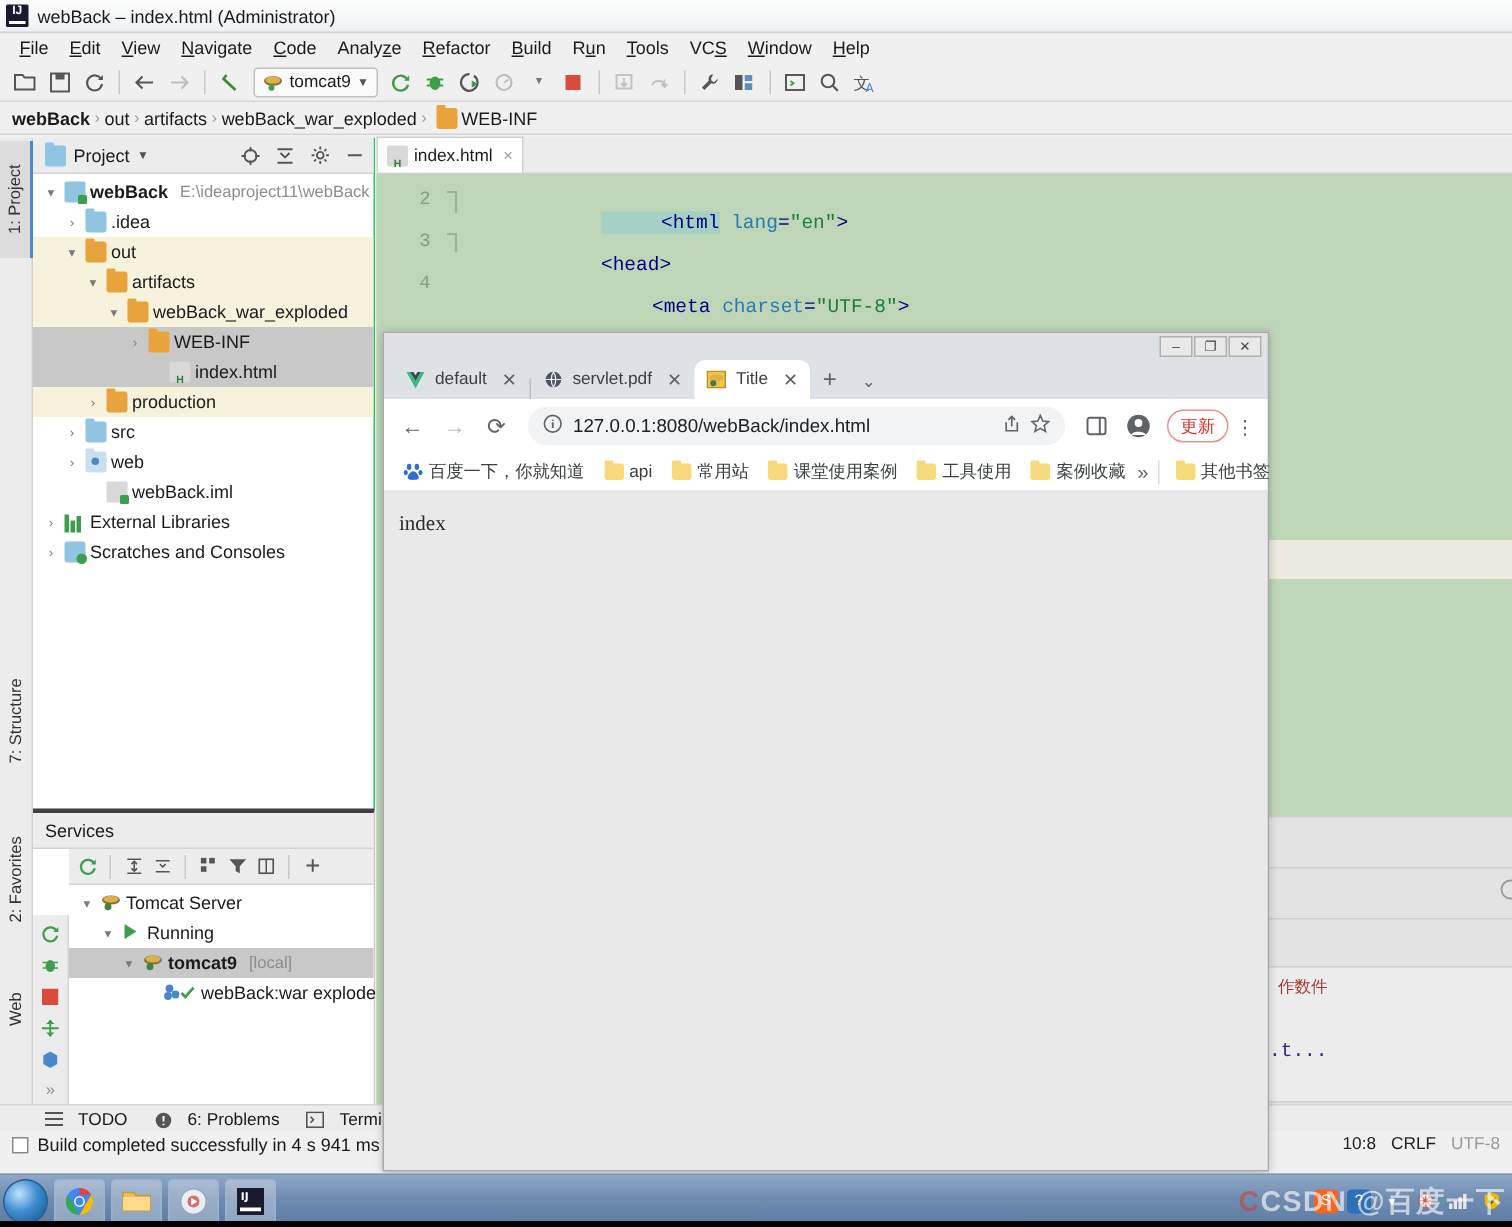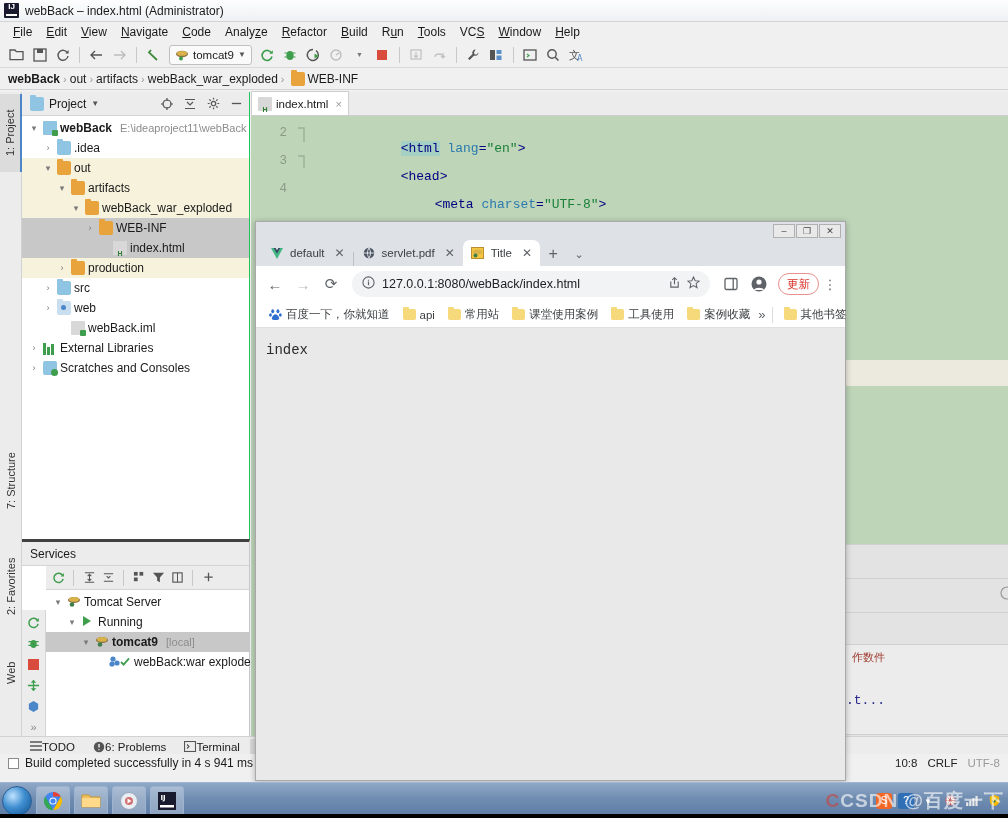--- a/index.html
+++ b/index.html
@@ -151,33 +151,33 @@
   }
   .ed-close { color: #9a9a9a; font-size: 11px; margin-left: 3px; }
   .ed-code { position: absolute; left:0; right: 0; top: 24px; bottom: 0; background: #bed5b8; font-family: "Liberation Mono", monospace; font-size: 13px; }
   .gutter { position:absolute; left:0; top:0; width:42px; bottom:0; background:#bed5b8; }
   .lineno { position:absolute; right:6px; color:#8a9a85; font-size:12.5px; }
   .fold-col { position:absolute; left:46px; top:0; width:10px; bottom:0; }
   .codeline { position:absolute; left:56px; white-space:pre; }
   .k-tag { color: #000080; }
   .k-attr { color: #2a7ab0; }
   .k-str { color: #1a7f37; }
-  .sel { background: #a5d0c4; }
+  .sel { background: #a5d0c4; padding-left: 40px; }
   .ed-band { position:absolute; left:0; right:0; background:#eceade; }
 
   
   .strip { position:absolute; right:0; background:#e3e3e3; border-top:1px solid #d0d0d0; }
 
   
   .bottom-bar {
     position: absolute; left: 0; right: 0; bottom: 26px; height: 20px;
     background: #ececec; border-top: 1px solid #d2d2d2;
     display: flex; align-items: center; gap: 2px; padding-left: 22px; font-size: 11.5px;
   }
-  .bt-tab { display: flex; align-items: center; gap: 0; padding: 2px 8px; color: #1a1a1a; }
+  .bt-tab { display: flex; align-items: center; gap: 10px; padding: 2px 8px; color: #1a1a1a; }
   .bt-tab.active { background: #d8d8d8; }
   .status-line {
     position: absolute; left: 0; right: 0; bottom: 10px; height: 18px;
     display: flex; align-items: center; gap: 6px; padding-left: 8px;
     font-size: 12px; color: #1a1a1a; background: #f0f0f0;
   }
   .chk { width: 11px; height: 11px; border: 1px solid #8a8a8a; background: #fff; display:inline-block; }
   .status-right { position:absolute; right: 8px; bottom: 10px; height:18px; display:flex; align-items:center; gap:10px; font-size:11.5px; color:#222; }
   .dim { color: #9a9a9a; }
 
@@ -216,21 +216,21 @@
     height: 22px; border: 1px solid #e8918e; border-radius: 11px; color: #d93025;
     display: flex; align-items: center; padding: 0 8px; font-size: 11.5px; margin-left: 4px;
   }
   .kebab { width: 18px; display:flex;align-items:center;justify-content:center; color:#5f6368; font-size:13px; }
   .ch-bookmarks { height: 26px; background: #fff; display: flex; align-items: center; gap: 3px; padding: 0 8px; border-bottom: 1px solid #e0e0e0; font-size: 11.5px; color: #3c4043; }
   .bm { display: flex; align-items: center; gap: 4px; padding: 2px 5px; border-radius: 3px; white-space: nowrap; }
   .bmfolder { width: 13px; height: 11px; background: #f5d97a; border-radius: 1px 2px 2px 2px; position: relative; flex:0 0 13px; }
   .bmfolder::before { content:""; position:absolute; left:0; top:-2px; width:6px; height:3px; background:#f5d97a; border-radius:1px 1px 0 0; }
   .bm-overflow { margin-left: auto; display:flex; align-items:center; gap:6px; }
   .vdiv { width:1px; height:16px; background:#dadce0; }
-  .ch-content { flex: 1; background: #e9e9e9; padding: 14px 10px; font-size: 14px; color: #2b2b2b; font-family: Liberation Mono, monospace; }
+  .ch-content { flex: 1; background: #e9e9e9; padding: 14px 10px; font-size: 14px; color: #2b2b2b; font-family: Liberation Serif, serif; }
 
   
   .taskbar {
     position: absolute; left: 0; bottom: 0; width: 1008px; height: 36px;
     background: linear-gradient(#8fa8c8, #6f8cb0 45%, #5c7ba6);
     border-top: 1px solid #9fb6d4; display: flex; align-items: center; padding-left: 2px; gap: 4px;
   }
   .startorb {
     width: 30px; height: 30px; border-radius: 50%;
     background: radial-gradient(circle at 35% 32%, #bfe2ff 0%, #3f8ed0 45%, #10518f 100%);

